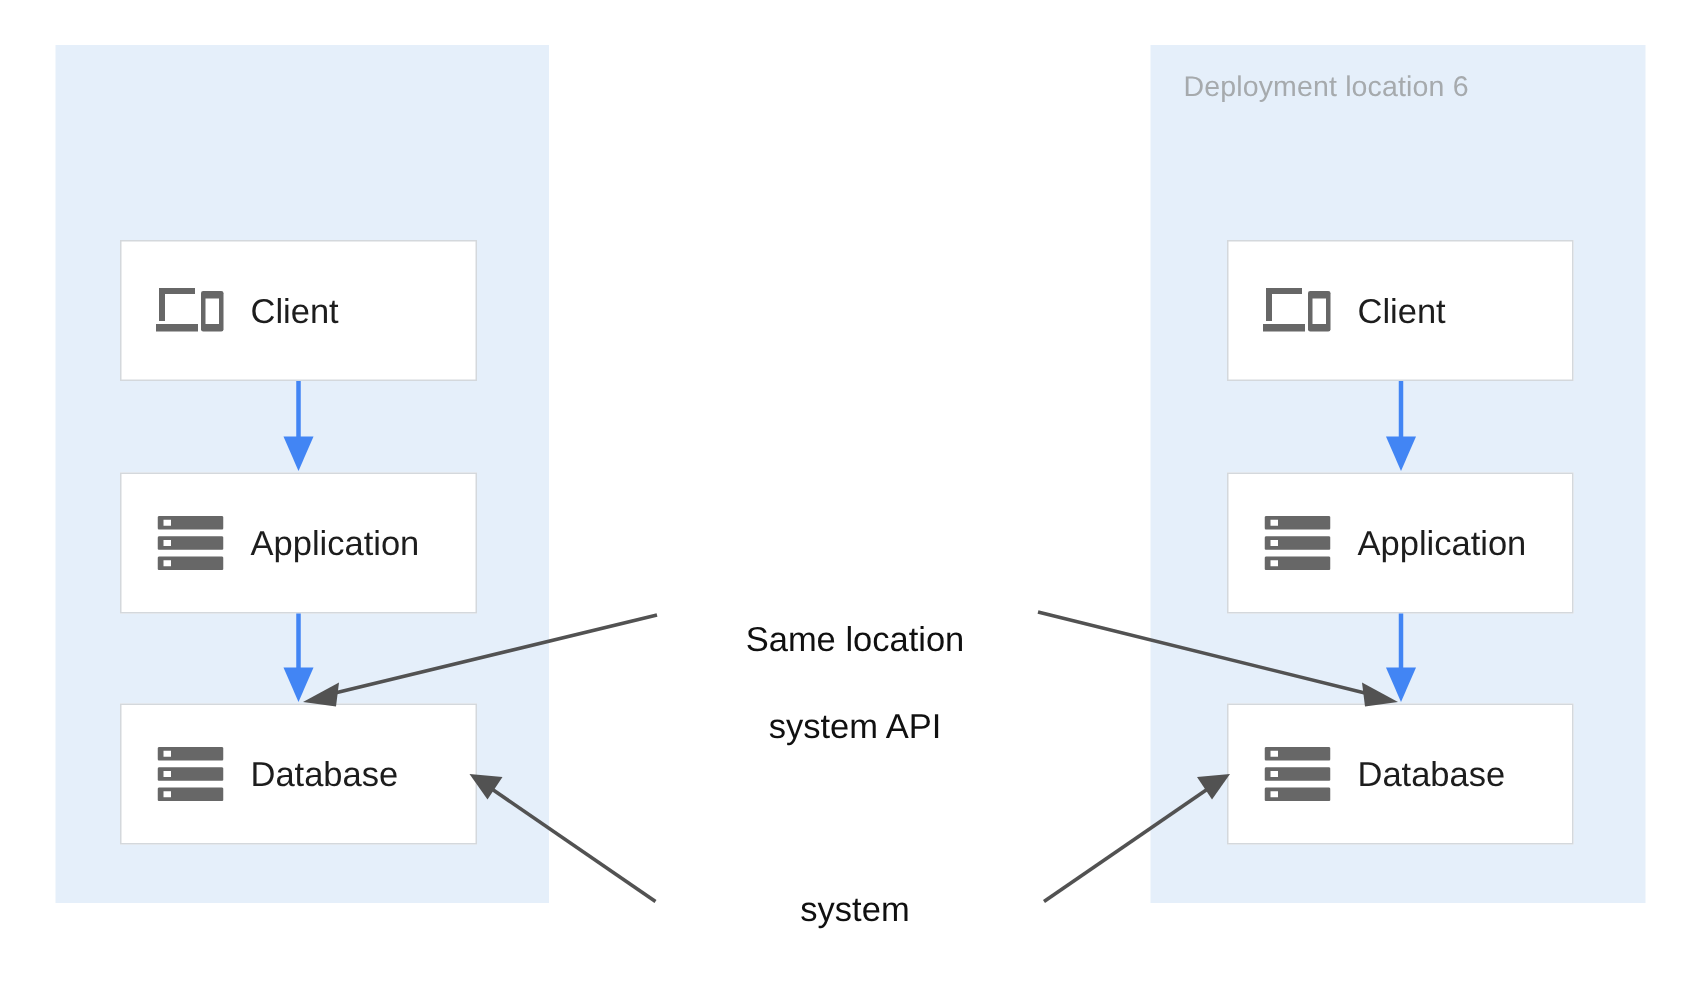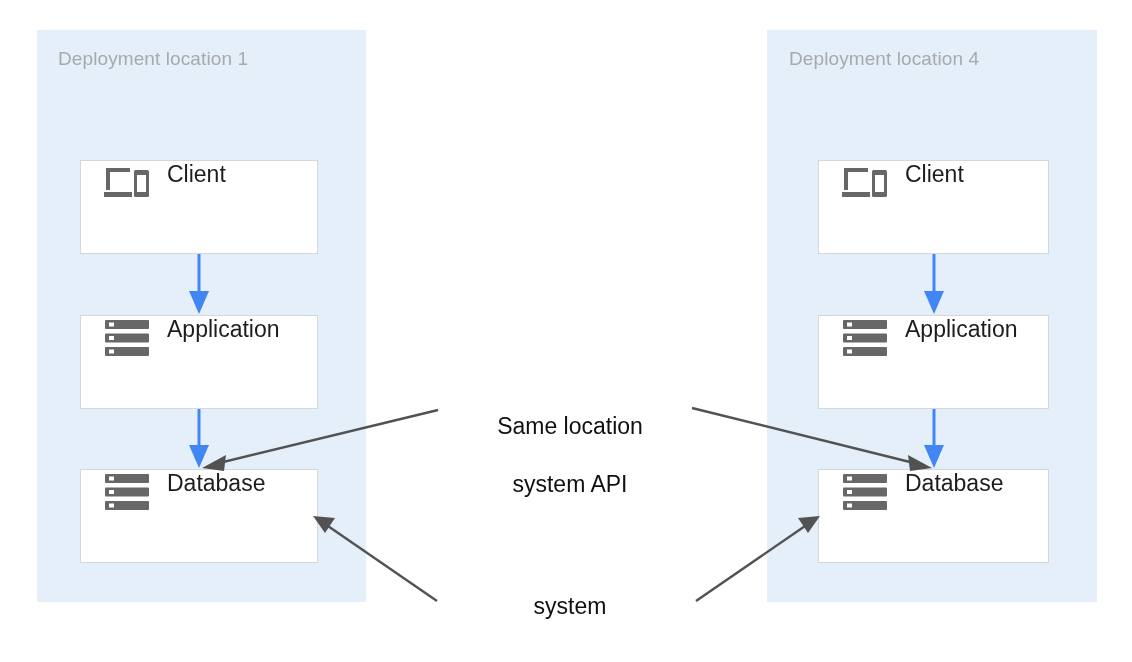--- a/index.html
+++ b/index.html
@@ -29,21 +29,21 @@
     line-height: 22px;
     letter-spacing: 0.1px;
     white-space: nowrap;
   }
   .node {
     position: absolute;
     background: #ffffff;
     border: 1px solid #d4d8dc;
     box-sizing: border-box;
     display: flex;
-    align-items: flex-start;
+    align-items: center;
     padding-left: 22px;
   }
   .node-icon {
     flex: 0 0 auto;
     width: 48px;
     height: 44px;
     display: flex;
     align-items: center;
     justify-content: center;
   }
@@ -70,21 +70,20 @@
     height: 662px;
     pointer-events: none;
   }
 </style>
 </head>
 <body>
 
 <div id="canvas">
 
   <div class="zone" style="left:37px; top:30px; width:329px; height:572px;"></div>
-  <div class="zone-label" style="left:58px; top:48px;">Deployment location 1</div>
 
   <div class="node" style="left:80px; top:160px; width:238px; height:94px;">
     <span class="node-icon">
       <svg width="46" height="34" viewBox="0 0 46 34" aria-hidden="true">
         <g fill="#676767">
           <path d="M2 2 h24 v4 H6 v18 H2 Z"></path>
           <rect x="0" y="26" width="28" height="5"></rect>
           <rect x="30" y="4" width="15" height="27" rx="1.5"></rect>
         </g>
         <rect x="33" y="9" width="9" height="17" fill="#ffffff"></rect>
@@ -123,21 +122,21 @@
           <rect x="4" y="2.5" width="5" height="4"></rect>
           <rect x="4" y="16" width="5" height="4"></rect>
           <rect x="4" y="29.5" width="5" height="4"></rect>
         </g>
       </svg>
     </span>
     <span class="node-label">Database</span>
   </div>
 
   <div class="zone" style="left:767px; top:30px; width:330px; height:572px;"></div>
-  <div class="zone-label" style="left:789px; top:48px;">Deployment location 4</div>
+  <div class="zone-label" style="left:789px; top:48px;">Deployment location 6</div>
 
   <div class="node" style="left:818px; top:160px; width:231px; height:94px;">
     <span class="node-icon">
       <svg width="46" height="34" viewBox="0 0 46 34" aria-hidden="true">
         <g fill="#676767">
           <path d="M2 2 h24 v4 H6 v18 H2 Z"></path>
           <rect x="0" y="26" width="28" height="5"></rect>
           <rect x="30" y="4" width="15" height="27" rx="1.5"></rect>
         </g>
         <rect x="33" y="9" width="9" height="17" fill="#ffffff"></rect>

